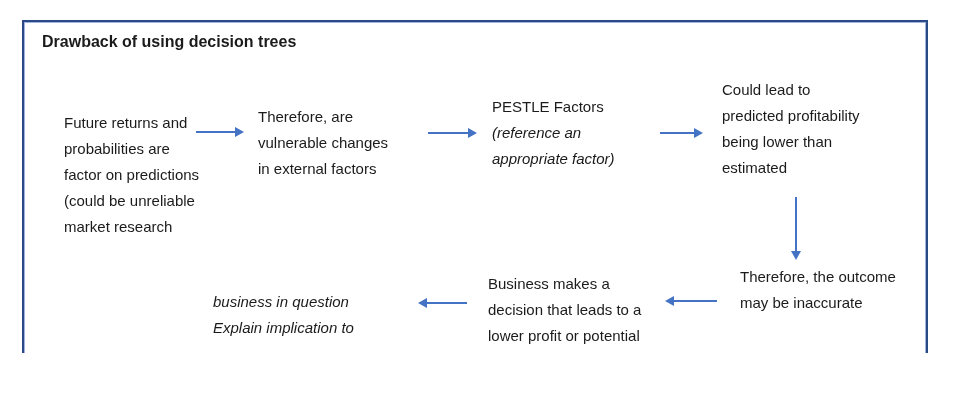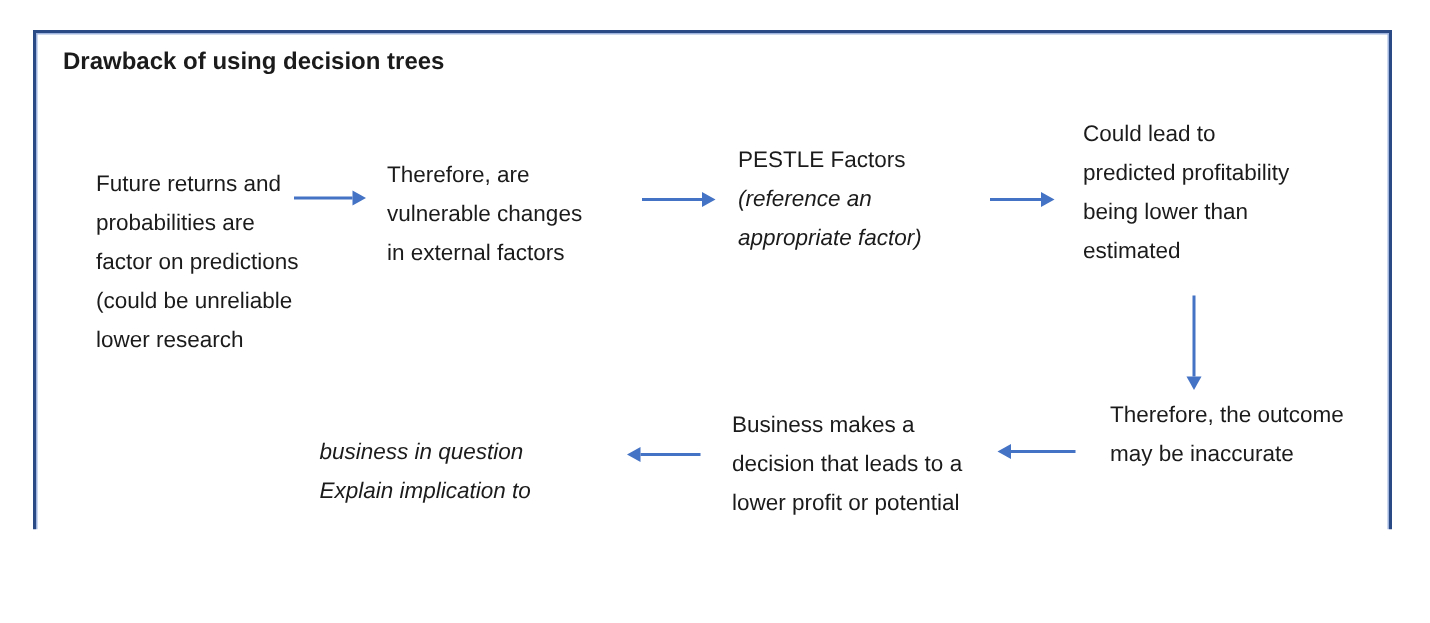--- a/index.html
+++ b/index.html
@@ -87,21 +87,21 @@
 
   <div class="frame"></div>
 
   <div class="title">Drawback of using decision trees</div>
 
   <div class="node" style="left:30px; top:110px;margin-left:34px;">
     <span class="line">Future returns and</span>
     <span class="line">probabilities are</span>
     <span class="line">factor on predictions</span>
     <span class="line">(could be unreliable</span>
-    <span class="line">lower research</span>
+    <span class="line">market research</span>
   </div>
 
   <div class="arrow-right" style="left:196px; top:131px; width:39px;"></div>
 
   <div class="node" style="left:258px; top:104px;">
     <span class="line">Therefore, are</span>
     <span class="line">vulnerable changes</span>
     <span class="line">in external factors</span>
   </div>
 

